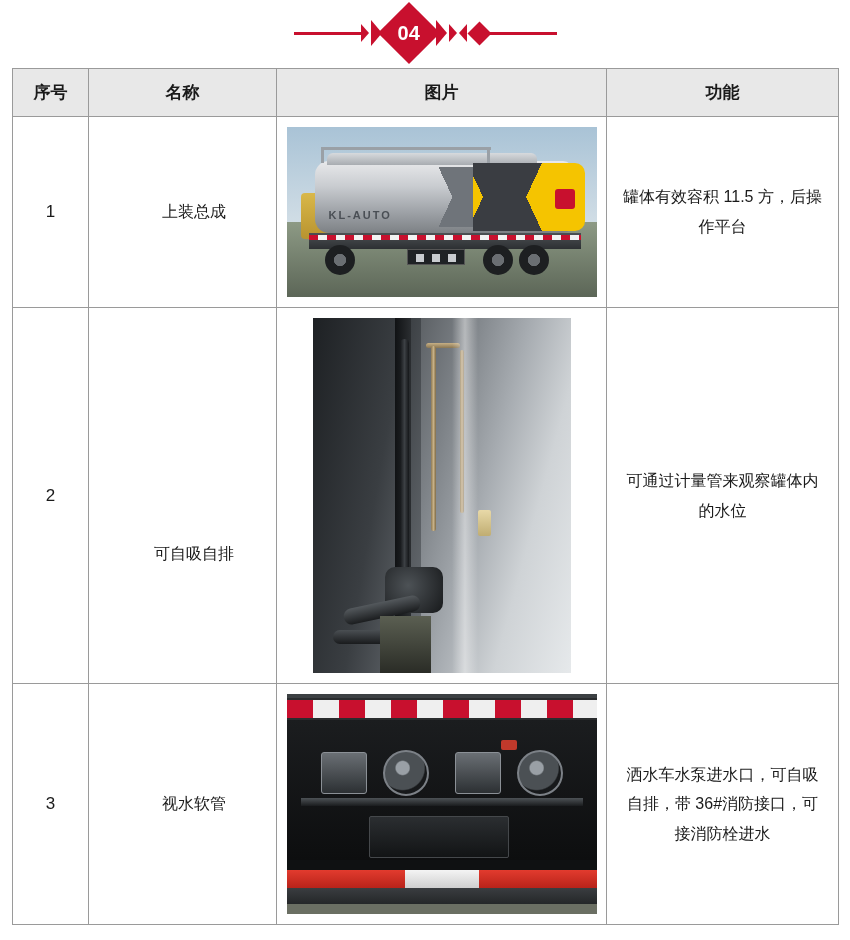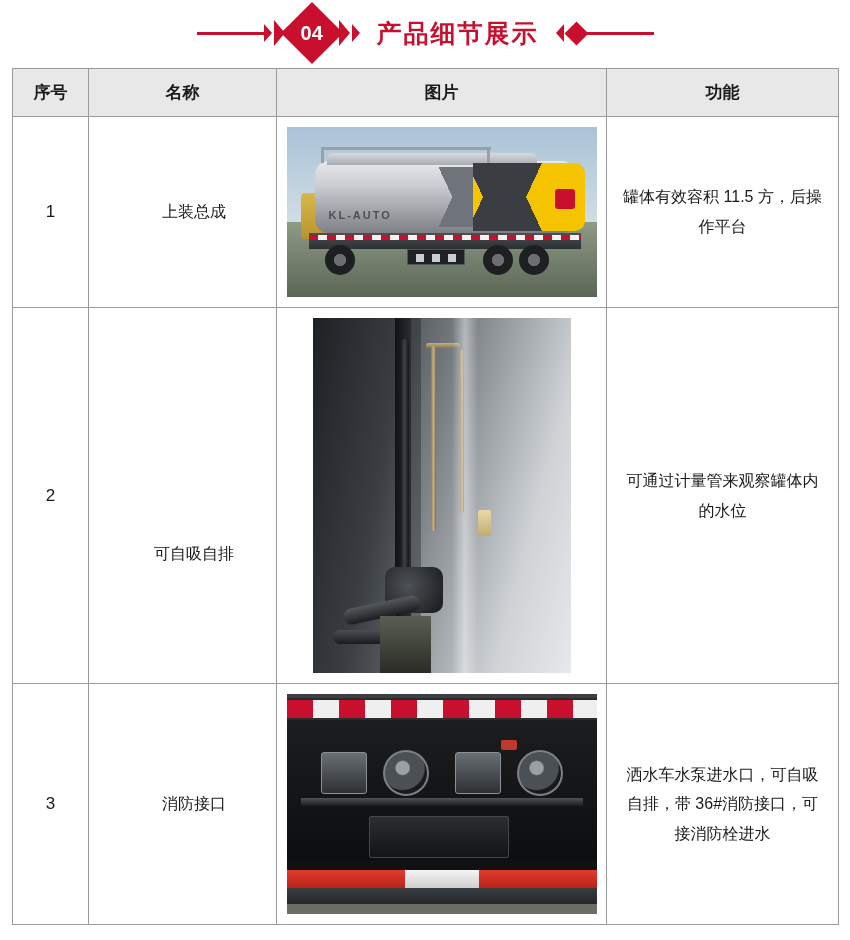--- a/index.html
+++ b/index.html
@@ -357,21 +357,20 @@
 
   <div class="banner">
     <div class="banner-line left"></div>
     <div class="chev small"></div>
     <div class="chev"></div>
     <div class="badge">
       <span>04</span>
     </div>
     <div class="chev"></div>
     <div class="chev small"></div>
-    <div class="banner-title">产品细节展示</div>
     <div class="chev rev small"></div>
     <div class="diamond"></div>
     <div class="banner-line right"></div>
   </div>
 
   <div class="table-wrap">
     <table class="detail">
       <colgroup>
         <col class="c-no">
           <col class="c-name">
@@ -438,21 +437,21 @@
               <div class="pipe"></div>
               <div class="pipe2"></div>
               <div class="floor"></div>
             </div>
           </td>
           <td class="func-cell">可通过计量管来观察罐体内的水位</td>
         </tr>
 
         <tr>
           <td class="no-cell">3</td>
-          <td class="name-cell">消防接口</td>
+          <td class="name-cell">视水软管</td>
           <td class="img-cell">
             <div class="photo p3">
               <div class="topbar2"></div>
               <div class="topbar"></div>
               <div class="body"></div>
               <div class="vbox vb1"></div>
               <div class="round r1"></div>
               <div class="vbox vb2"></div>
               <div class="redvalve"></div>
               <div class="round r2"></div>

